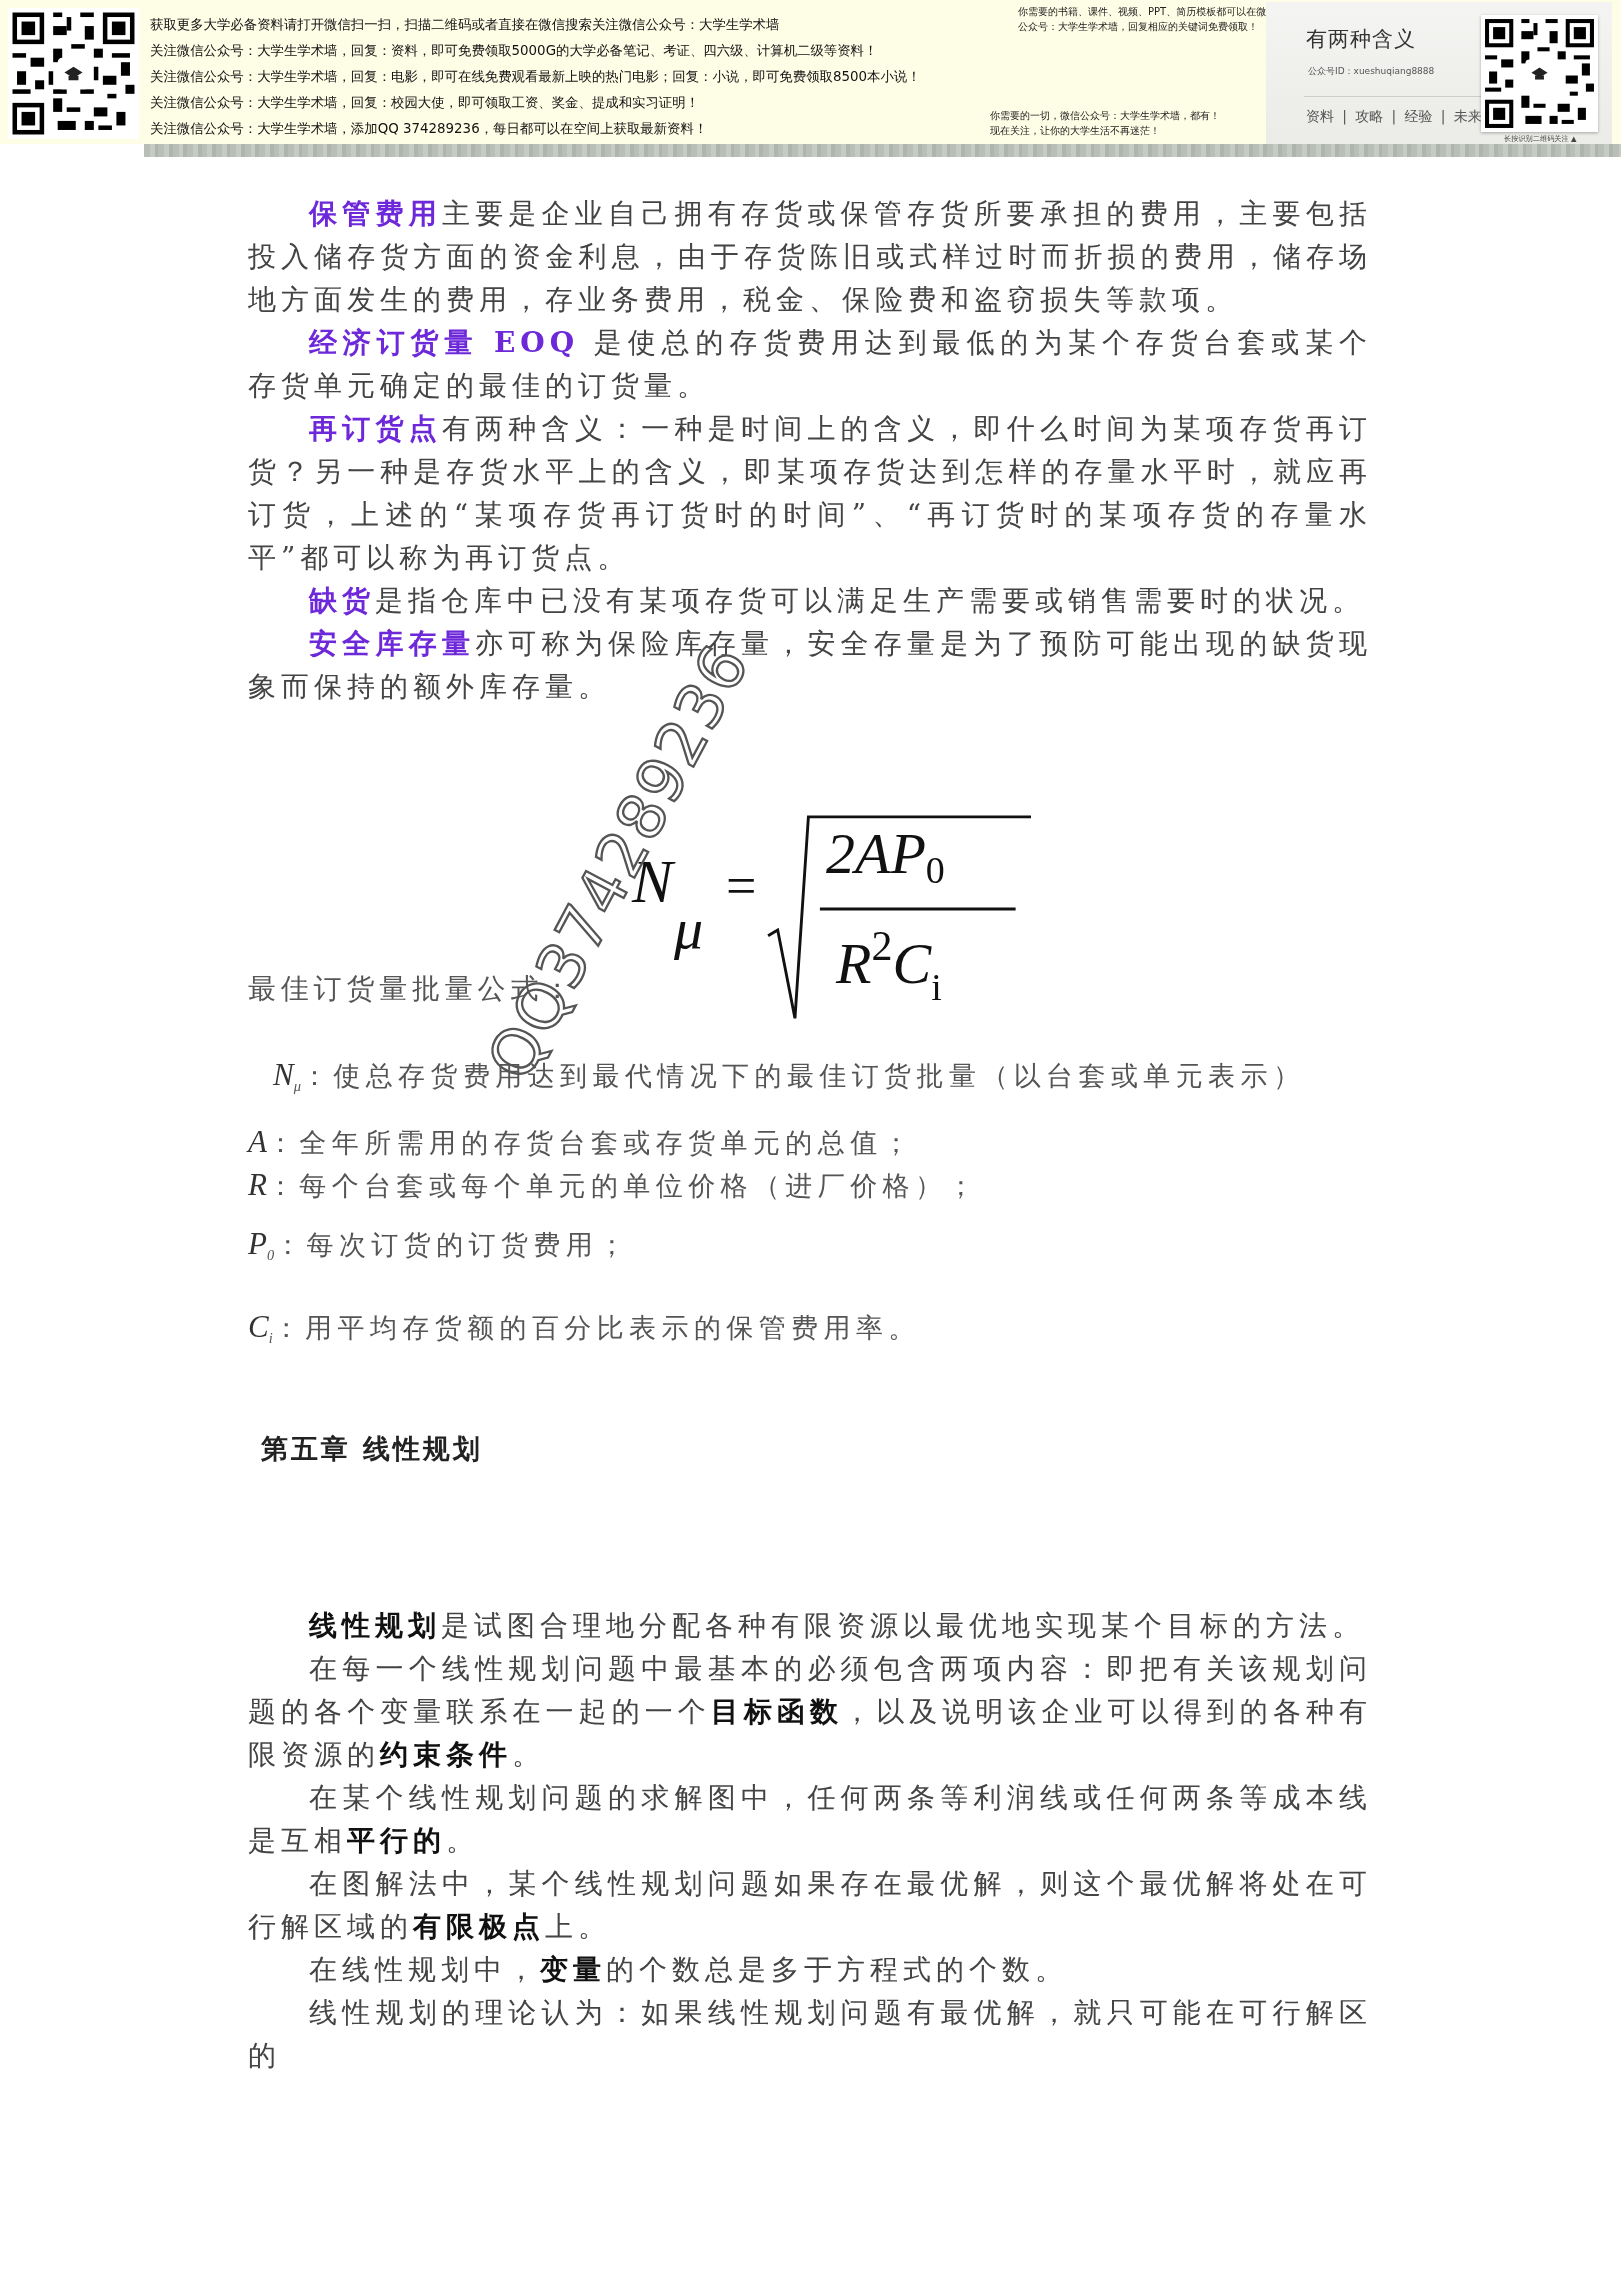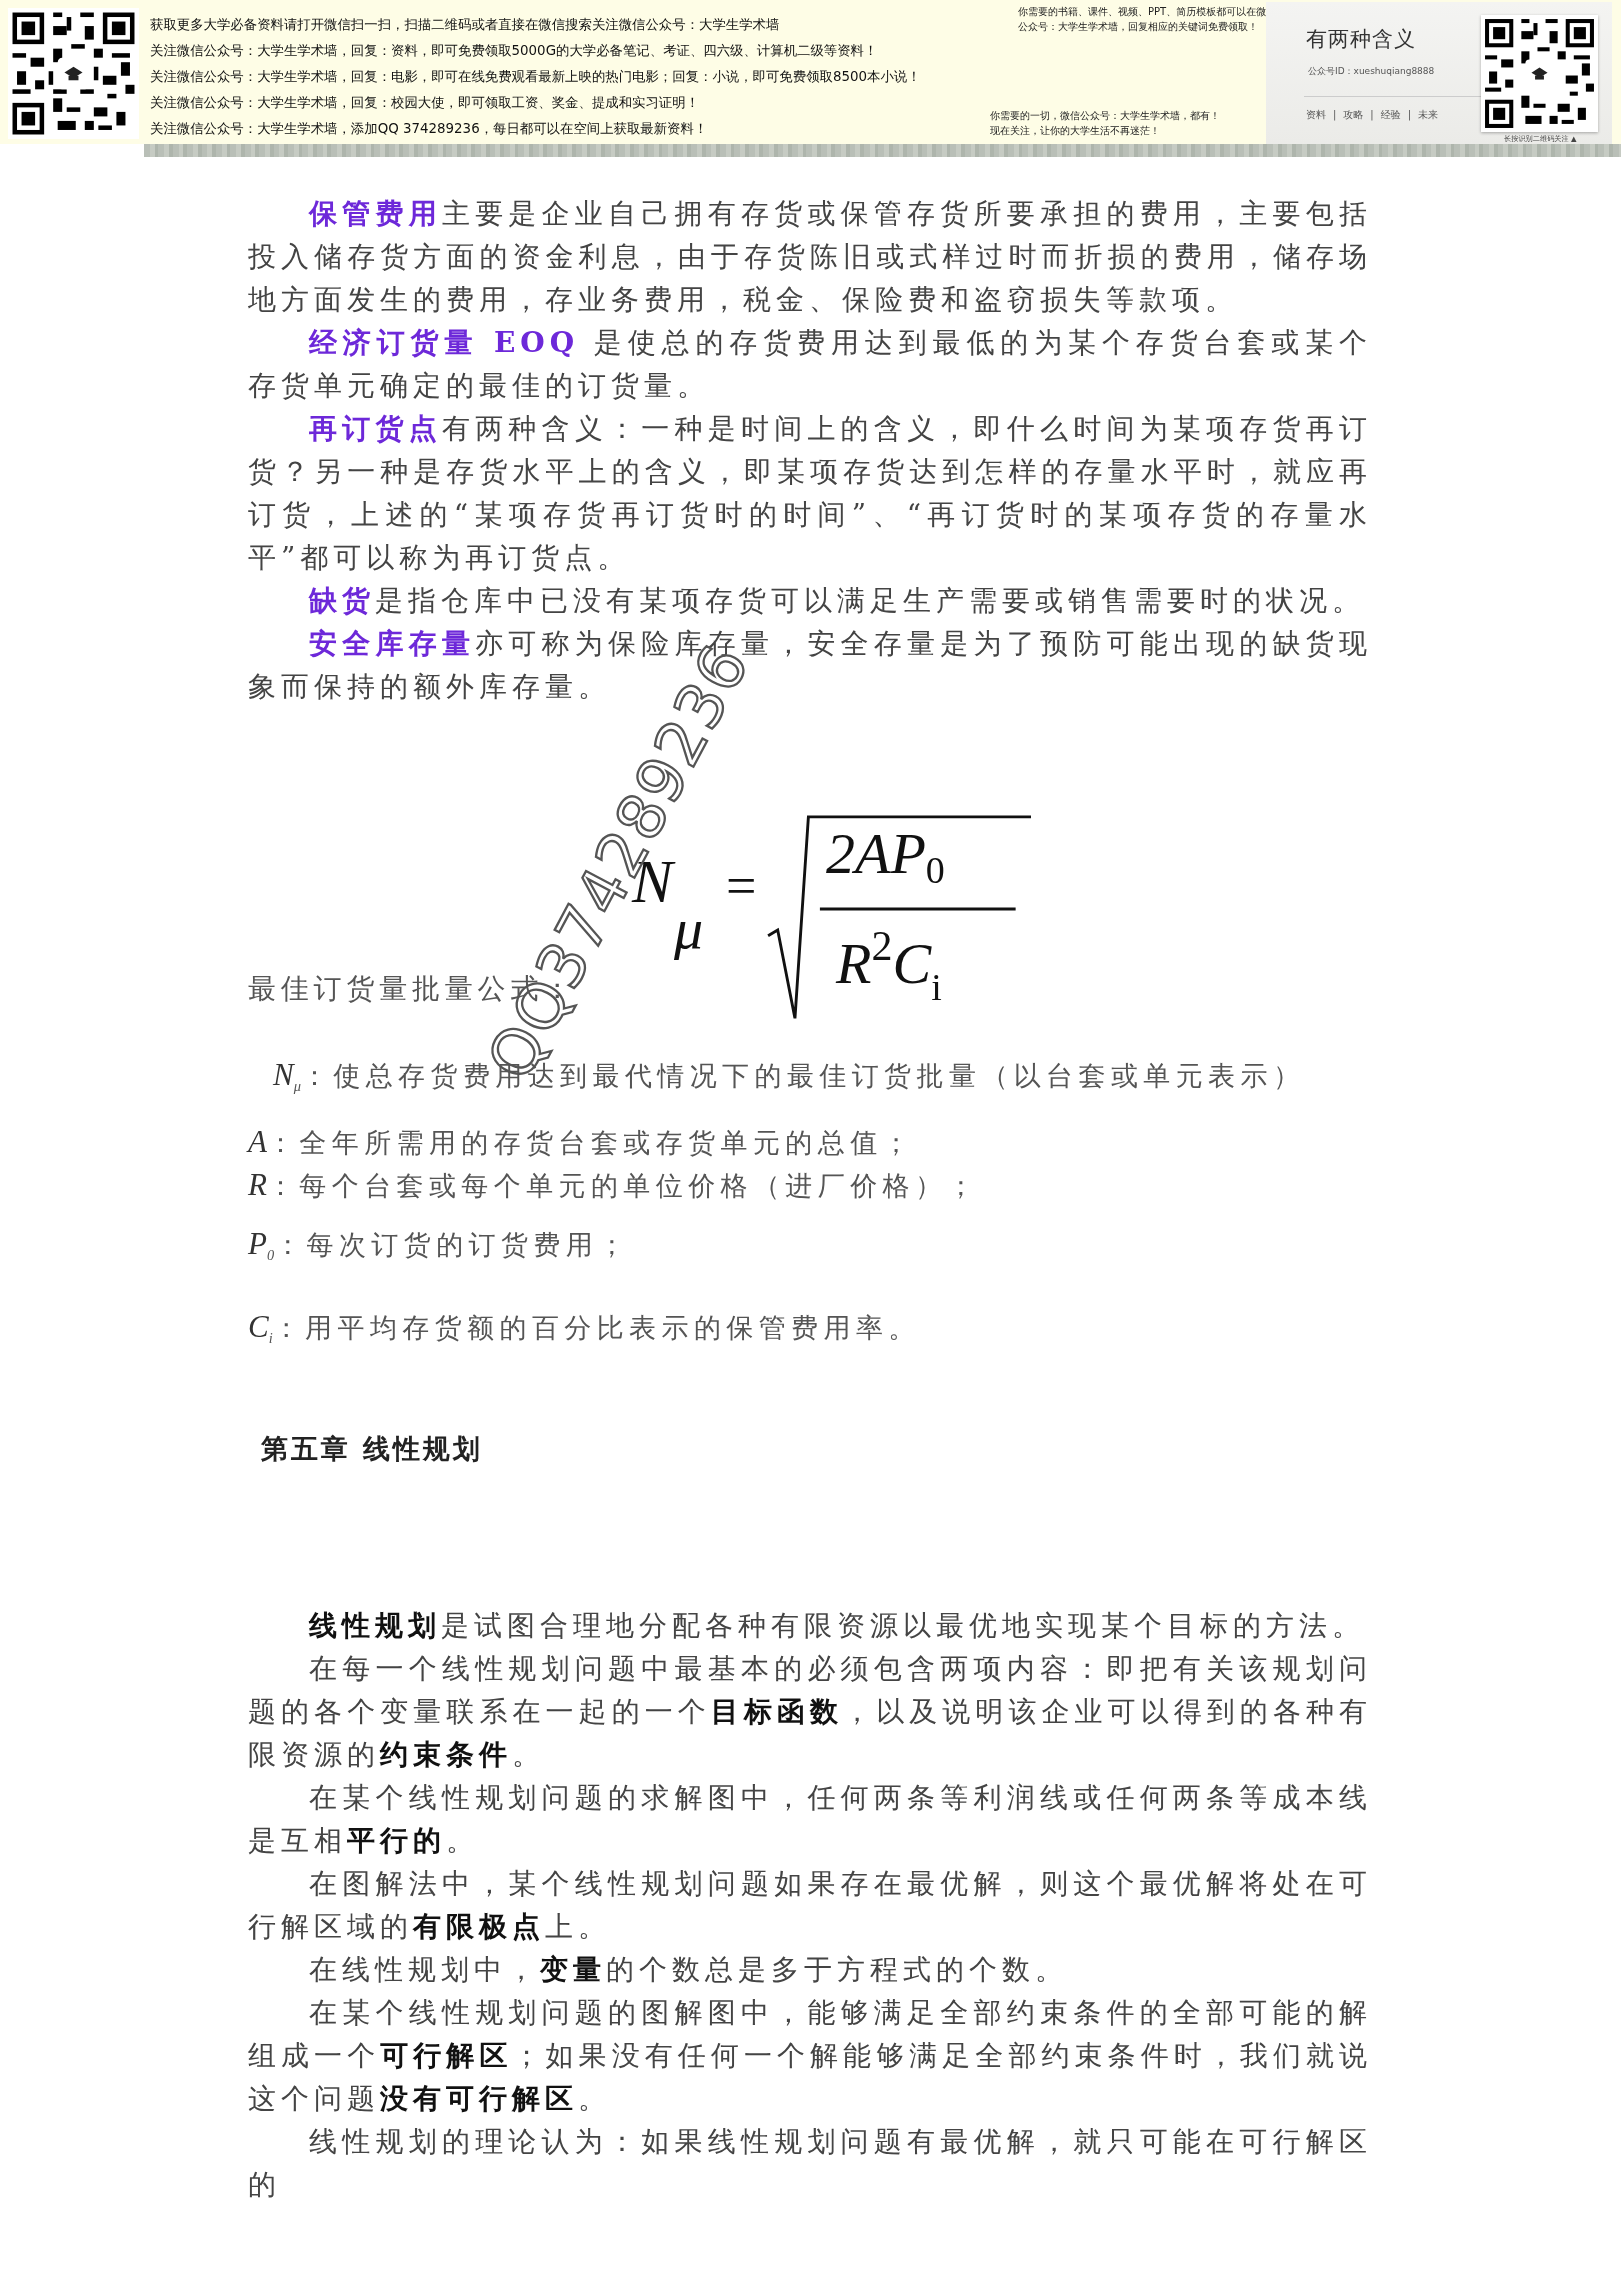--- a/index.html
+++ b/index.html
@@ -14,21 +14,21 @@
   .qr { position: absolute; background: #fff; }
   .qr svg { display: block; }
   .qr-left { left: 7.7px; top: 7.7px; width: 131px; height: 131px; }
   .promo-lines { position: absolute; left: 150px; top: 11.5px; font-family: "DejaVu Sans", sans-serif; font-size: 13.4px; line-height: 26px; color: #111; white-space: nowrap; }
   .promo-right-top { position: absolute; left: 1018px; top: 3.8px; width: 259px; font-family: "DejaVu Sans", sans-serif; font-size: 10px; line-height: 15.4px; color: #222; }
   .promo-right-bottom { position: absolute; left: 990px; top: 108px; font-family: "DejaVu Sans", sans-serif; font-size: 10px; line-height: 15.4px; color: #222; white-space: nowrap; }
   .card { position: absolute; left: 1266px; top: 1.9px; width: 346px; height: 142px; background: linear-gradient(180deg,#f4f4f2 0%,#ebebe8 100%); }
   .card-title { position: absolute; left: 40px; top: 23px; font-family: "DejaVu Sans", sans-serif; font-size: 21px; color: #333; letter-spacing: 1px; }
   .card-id { position: absolute; left: 42px; top: 63px; font-family: "DejaVu Sans", sans-serif; font-size: 9px; color: #555; }
   .card-rule { position: absolute; left: 38px; top: 94px; width: 183px; height: 1px; background: #ccc; }
-  .card-links { position: absolute; left: 40px; top: 106px; font-family: "DejaVu Sans", sans-serif; font-size: 10px; color: #555; word-spacing: 3.8px; }
+  .card-links { position: absolute; left: 40px; top: 106px; font-family: "DejaVu Sans", sans-serif; font-size: 14px; color: #555; word-spacing: 3.8px; }
   .qr-right { left: 1481px; top: 15.4px; width: 117px; height: 117px; box-shadow: 0 1px 2.9px rgba(0,0,0,.3); }
   .card-caption { position: absolute; left: 1504px; top: 134px; font-family: "DejaVu Sans", sans-serif; font-size: 7.2px; color: #444; }
 
   
   .doc { position: absolute; left: 248px; top: 192px; width: 1124px; font-size: 28px; line-height: 43px; letter-spacing: 5px; color: #444; }
   .doc p { margin: 0; text-align: justify; text-align-last: left; }
   .doc p.ind { text-indent: 61px; }
   .doc b { color: #6d28d9; font-weight: bold; }
   .formula-row { position: absolute; left: 248px; top: 805px; width: 961px; height: 221px; }
   .formula-label { position: absolute; left: 0; top: 165px; font-size: 28px; letter-spacing: 4.8px; color: #555; }
@@ -194,18 +194,17 @@
 </div>
 
 <div class="chapter">第五章  线性规划</div>
 
 <div class="doc2">
   <p class="ind"><b>线性规划</b><span>是试图合理地分配各种有限资源以最优地实现某个目标的方法。</span></p>
   <p class="ind"><span>在每一个线性规划问题中最基本的必须包含两项内容：即把有关该规划问题的各个变量联系在一起的一个</span><b>目标函数</b><span>，以及说明该企业可以得到的各种有限资源的</span><b>约束条件</b><span>。</span></p>
   <p class="ind"><span>在某个线性规划问题的求解图中，任何两条等利润线或任何两条等成本线是互相</span><b>平行的</b><span>。</span></p>
   <p class="ind"><span>在图解法中，某个线性规划问题如果存在最优解，则这个最优解将处在可行解区域的</span><b>有限极点</b><span>上。</span></p>
   <p class="ind"><span>在线性规划中，</span><b>变量</b><span>的个数总是多于方程式的个数。</span></p>
-  <p class="ind"><span>在某个线性规划问题的图解图中，能够满足全部约束条件的全部可能的解组成一个</span><b>可行解区</b><span>；如果没有任何一个解能够满足全部约束条件时，我们就说这个问题</span><b>没有可行解区</b><span>。</span></p>
   <p class="ind"><span>线性规划的理论认为：如果线性规划问题有最优解，就只可能在可行解区的</span></p>
 </div>
 
 <div class="watermark">QQ374289236</div>
 
 
 </body></html>

